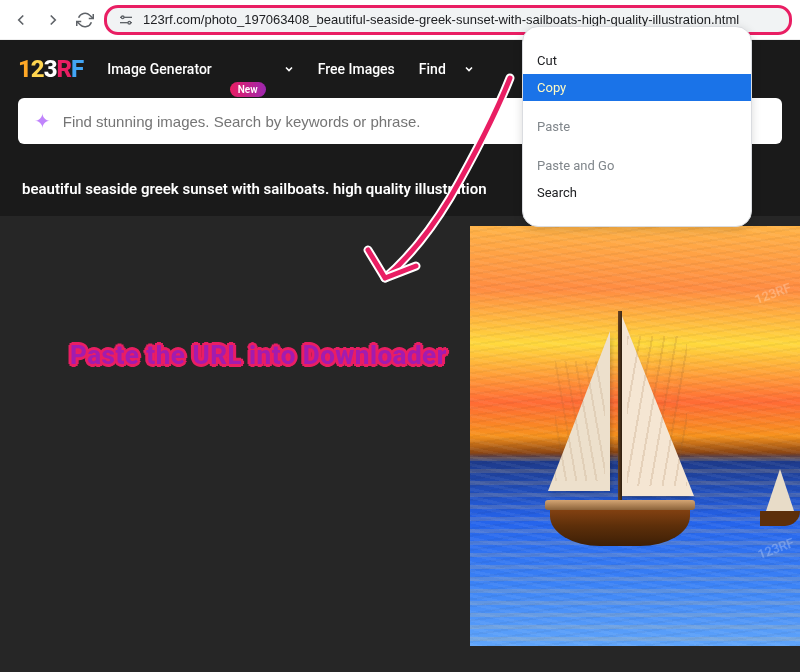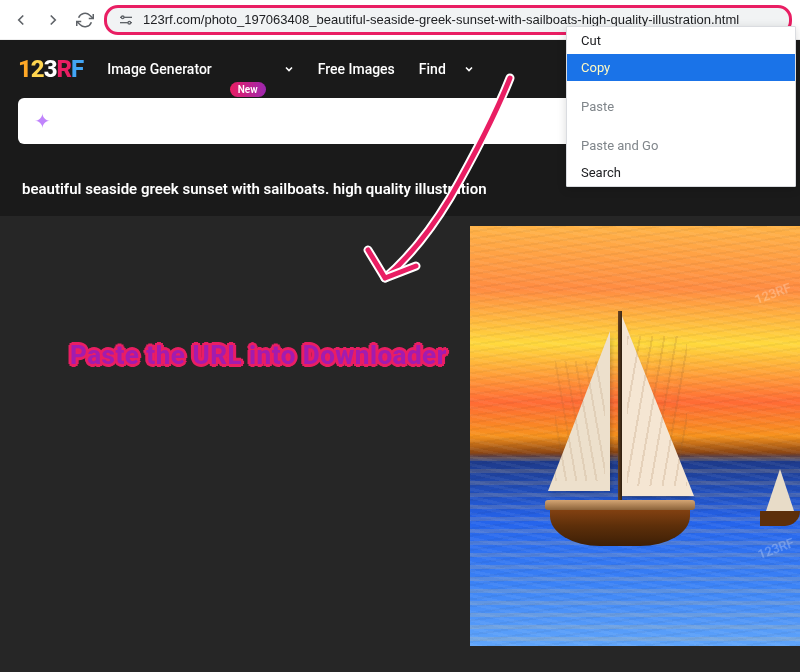--- a/index.html
+++ b/index.html
@@ -7,21 +7,21 @@
     
     
     .browser-bar { display: flex; align-items: center; height: 40px; background: #fff; padding: 4px 8px; gap: 6px; border-bottom: 1px solid #eee; }
     .nav-btn { width: 26px; height: 26px; display: flex; align-items: center; justify-content: center; color: #5f6368; cursor: pointer; border-radius: 50%; }
     .nav-btn svg { width: 18px; height: 18px; }
     .url-bar { flex: 1; display: flex; align-items: center; background: #f1f3f4; border-radius: 14px; height: 30px; padding: 0 10px; gap: 8px; border: 3px solid #e91e63; }
     .url-icon { width: 18px; height: 18px; display: flex; align-items: center; justify-content: center; color: #5f6368; font-size: 11px; }
     .url-text { flex: 1; font-size: 13px; color: #202124; white-space: nowrap; overflow: hidden; text-overflow: ellipsis; font-family: Arial, sans-serif; }
     
     
-    .context-menu { position: absolute; top: 26px; left: 566px; width: 230px; background: #fff; border: 1px solid #dadce0; border-radius: 1px; box-shadow: 0 2px 10px rgba(0,0,0,0.15); z-index: 100; padding: 0 0; }
+    .context-menu { position: absolute; top: 26px; left: 522px; width: 230px; background: #fff; border: 1px solid #dadce0; border-radius: 16px; box-shadow: 0 2px 10px rgba(0,0,0,0.15); z-index: 100; padding: 20px 0; }
     .context-item { padding: 6px 14px; font-size: 13px; color: #202124; cursor: pointer; }
     .context-item.highlighted { background: #1a73e8; color: #fef9c3; }
     .context-item.disabled { color: #80868b; margin-top: 12px; }
     
     
     .header { background: #1a1a1a; height: 58px; display: flex; align-items: center; padding: 0 18px; gap: 24px; }
     .logo { display: flex; align-items: center; font-size: 24px; font-weight: 800; letter-spacing: -1px; }
     .logo-1 { color: #ffa726; }
     .logo-2 { color: #ffd54f; }
     .logo-3 { color: #fff; }
@@ -138,20 +138,21 @@
         <svg viewBox="0 0 10 10" fill="none" stroke="#fff" stroke-width="1.6">
           <path d="M2 3.5l3 3 3-3"></path>
         </svg>
       </span>
   </div>
 </div>
 
 <div class="search-wrap">
   <div class="search-bar">
     <span class="sparkle">✦</span>
+    <input class="search-input" placeholder="Find stunning images. Search by keywords or phrase." style="">
   </div>
 </div>
 
 <div class="title-bar">beautiful seaside greek sunset with sailboats. high quality illustration</div>
 
 <div class="content">
   <div class="content-left"></div>
   <div class="content-right">
     <div class="painting">
       <div class="sky"></div>

